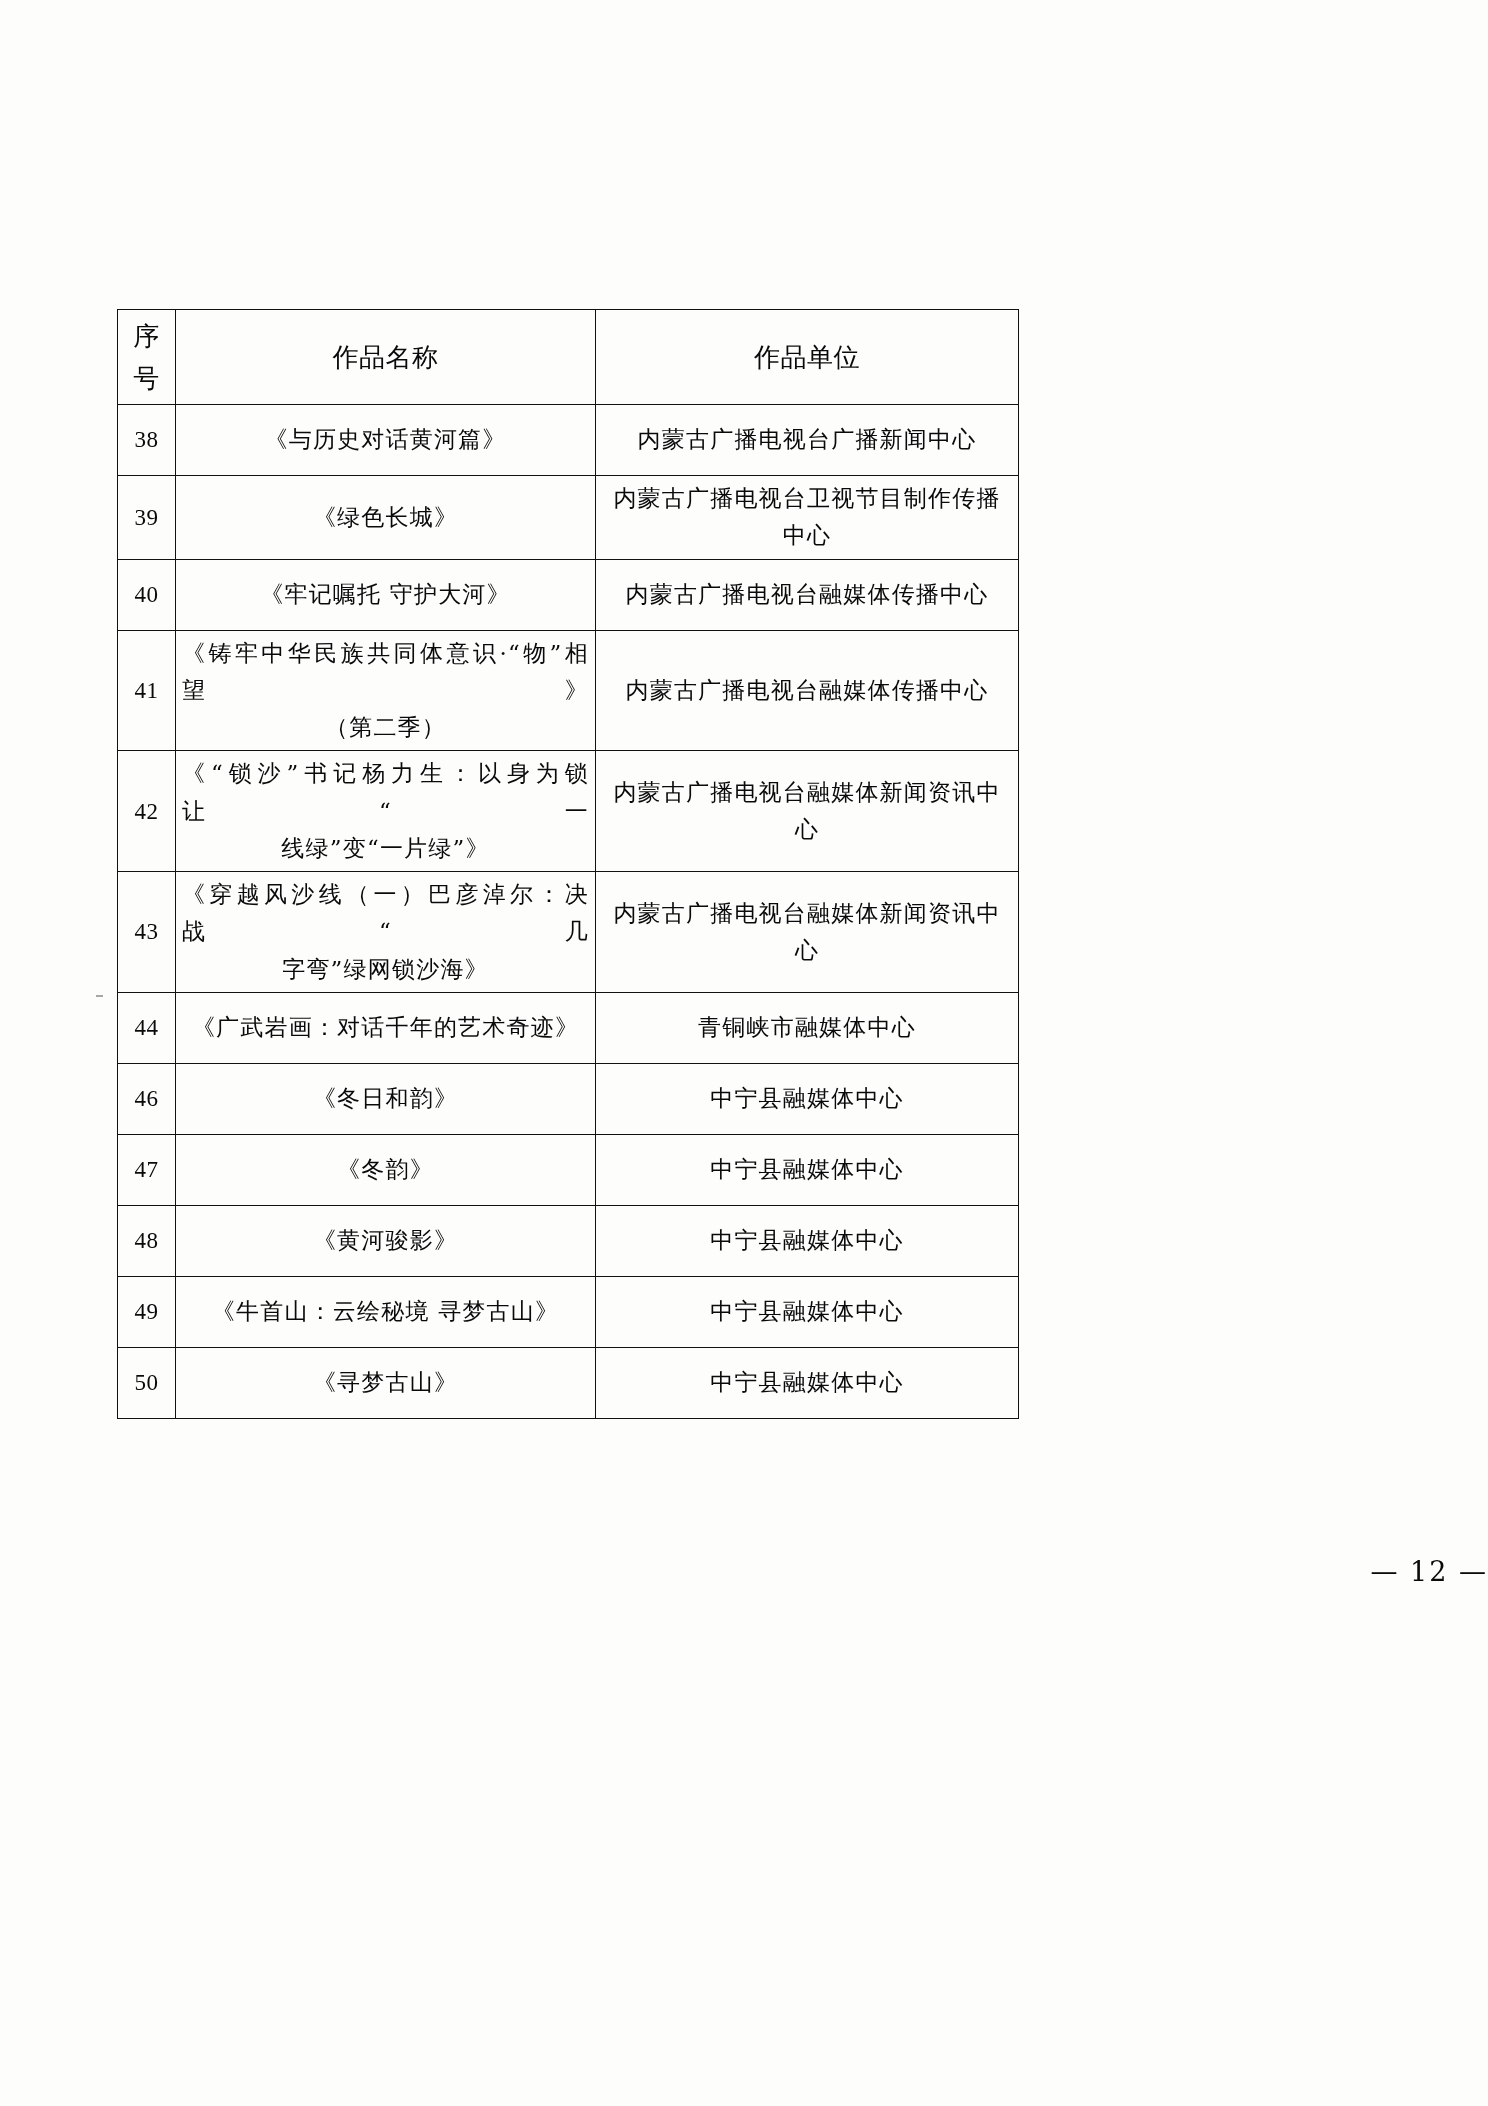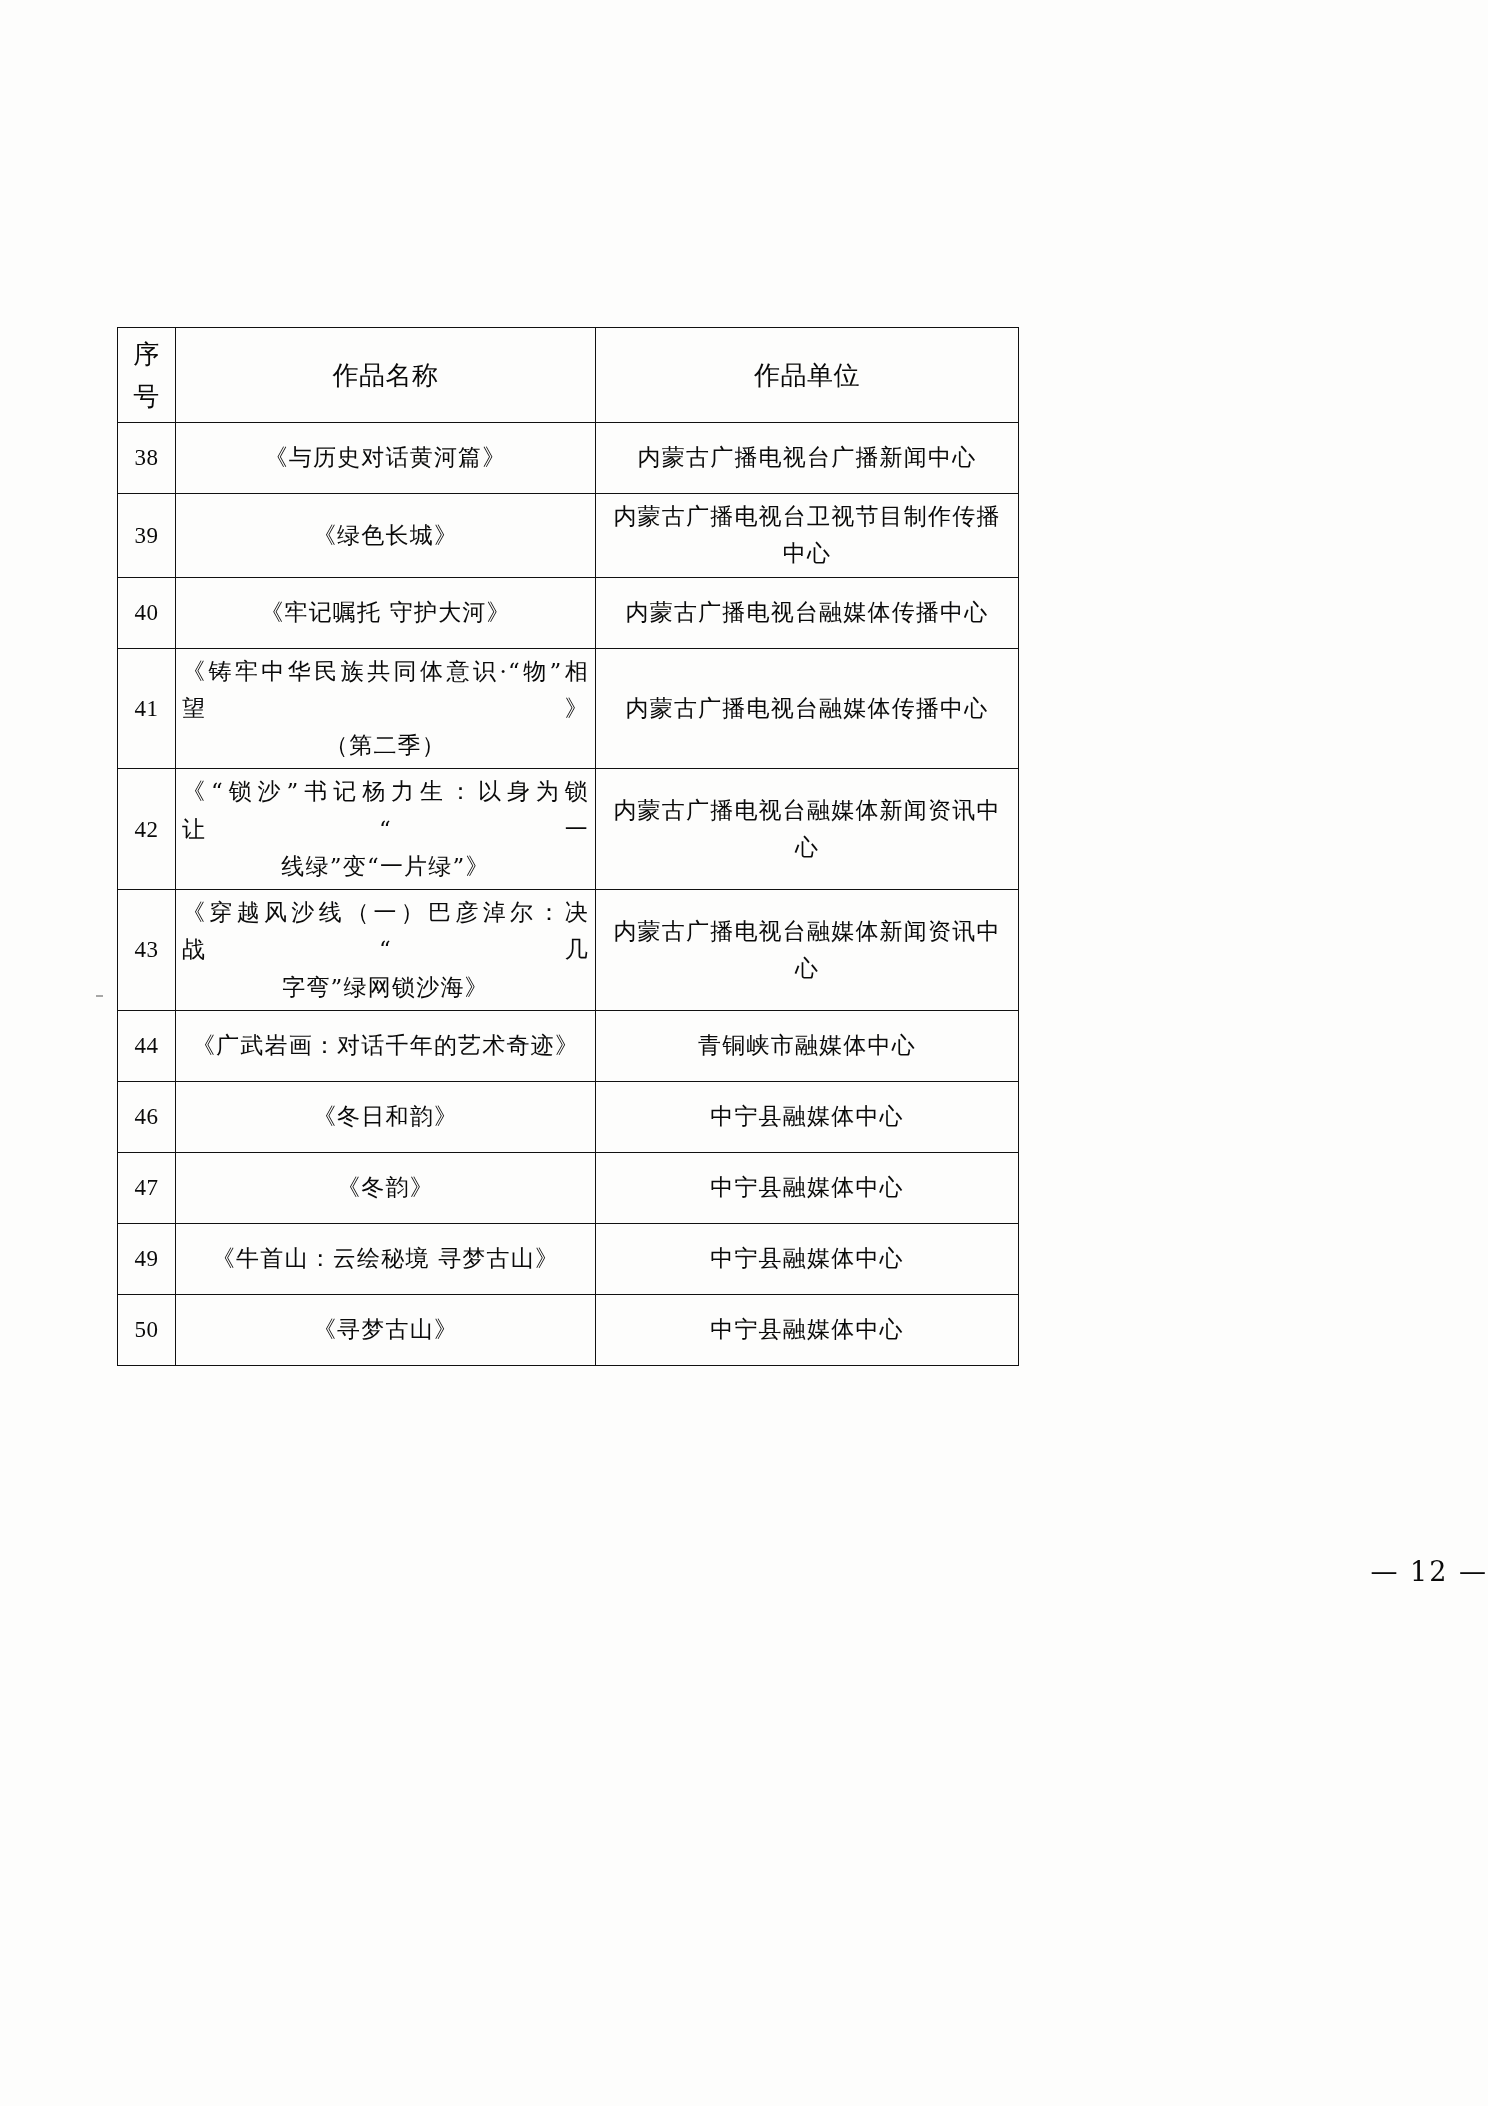--- a/index.html
+++ b/index.html
@@ -28,21 +28,21 @@
     left: 0;
     top: 0;
     width: 1488px;
     height: 2106px;
   }
 
   
   .table-wrap {
     position: absolute;
     left: 117px;
-    top: 327px;
+    top: 309px;
     width: 901px;
   }
 
   table.doc-table {
     width: 901px;
     border-collapse: collapse;
     table-layout: fixed;
   }
 
   table.doc-table td,
@@ -205,20 +205,25 @@
             <td class="idx">46</td>
             <td class="title">《冬日和韵》</td>
             <td class="unit">中宁县融媒体中心</td>
           </tr>
           <tr class="r-1line">
             <td class="idx">47</td>
             <td class="title">《冬韵》</td>
             <td class="unit">中宁县融媒体中心</td>
           </tr>
           <tr class="r-1line">
+            <td class="idx">48</td>
+            <td class="title">《黄河骏影》</td>
+            <td class="unit">中宁县融媒体中心</td>
+          </tr>
+          <tr class="r-1line">
             <td class="idx">49</td>
             <td class="title">《牛首山：云绘秘境 寻梦古山》</td>
             <td class="unit">中宁县融媒体中心</td>
           </tr>
           <tr class="r-1line">
             <td class="idx">50</td>
             <td class="title">《寻梦古山》</td>
             <td class="unit">中宁县融媒体中心</td>
           </tr>
         </tbody>

